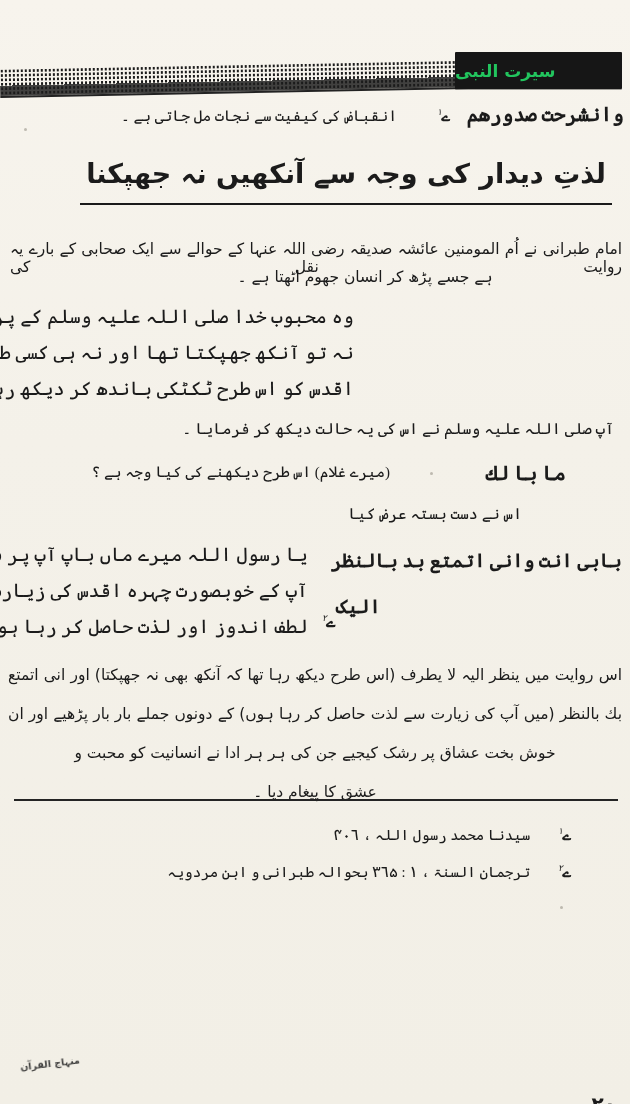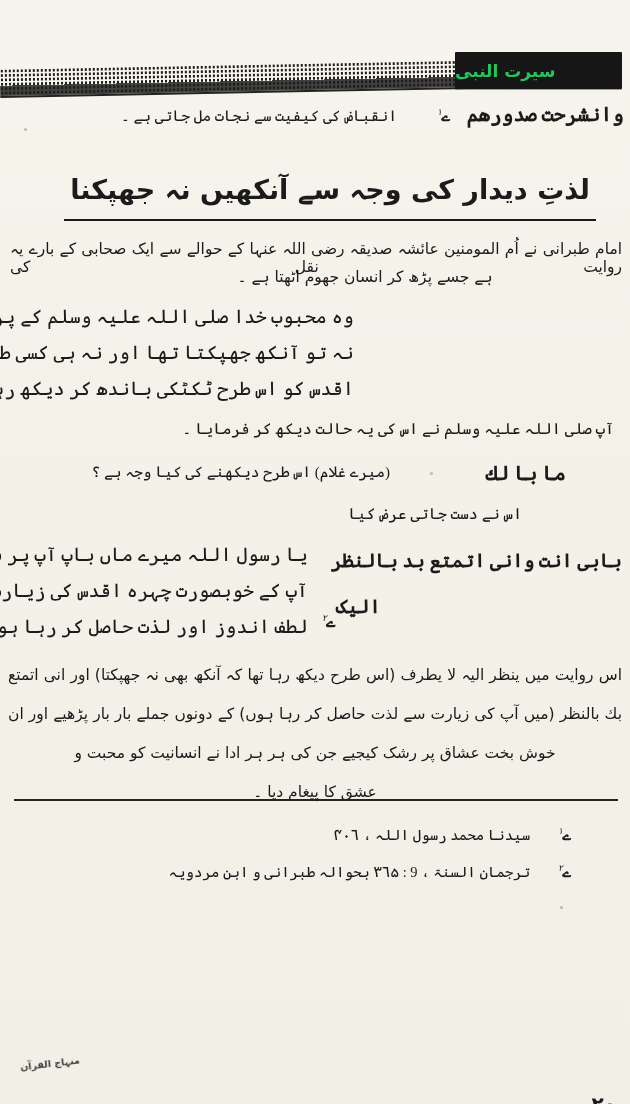--- a/index.html
+++ b/index.html
@@ -29,21 +29,21 @@
   }
   
   .verse-row{top:102px;right:6px;left:6px;display:flex;direction:rtl;align-items:baseline;gap:16px;}
   .verse-ar{font-size:20px;font-weight:bold;}
   .verse-ur{font-size:15px;margin-right:24px;}
   .fnm{font-size:15px;font-weight:bold;transform:skewX(-10deg);display:inline-block;}
   .fnm sup{font-size:9px;font-weight:normal;}
   
   .title-wrap{top:150px;right:18px;width:398px;text-align:center;}
   .title-wrap h1{
-    margin:16px;display:inline-block;font-size:27px;font-weight:bold;white-space:nowrap;
+    margin:0;display:inline-block;font-size:27px;font-weight:bold;white-space:nowrap;
     padding:6px 6px 12px 6px;border-bottom:2.5px solid #1a1a1a;line-height:1.3;
   }
   .jline{text-align:justify;text-align-last:justify;}
   .intro1{top:240px;right:8px;left:10px;font-size:15.5px;}
   .intro2{top:268px;right:0;left:0;text-align:center;padding-left:100px;font-size:15.5px;}
   
   .arq{font-weight:bold;font-size:19px;text-align:right;}
   .arq div{line-height:46px;}
   .urq{font-size:19px;text-align:left;}
   .urq div{line-height:36px;}
@@ -106,21 +106,21 @@
     <div class="nowrap">وہ محبوب خدا صلی اللہ علیہ وسلم کے پرانوار چہرہ</div>
     <div class="nowrap">نہ تو آنکھ جھپکتا تھا اور نہ ہی کسی طرف پھیرتا تھا ۔</div>
     <div class="nowrap">اقدس کو اس طرح ٹکٹکی باندھ کر دیکھ رہا تھا کہ</div>
   </div>
 
   <div class="abs narration nowrap">آپ صلی اللہ علیہ وسلم نے اس کی یہ حالت دیکھ کر فرمایا ۔</div>
 
   <div class="abs h2-ar nowrap">ما با لك</div>
   <div class="abs h2-ur nowrap">(میرے غلام) اس طرح دیکھنے کی کیا وجہ ہے ؟</div>
 
-  <div class="abs reply nowrap">اس نے دست جاتی عرض کیا</div>
+  <div class="abs reply nowrap">اس نے دست بستہ عرض کیا</div>
 
   <div class="abs arq h3-ar">
     <div class="nowrap">بابی انت وانی اتمتع بد بالنظر</div>
     <div class="nowrap ind">الیک</div>
   </div>
   <div class="abs fnm h3-marker"><span>ے</span><sup>۲</sup></div>
 
   <div class="abs urq h3-ur">
     <div class="nowrap">یا رسول اللہ میرے ماں باپ آپ پر فدا ہوں</div>
     <div class="nowrap">آپ کے خوبصورت چہرہ اقدس کی زیارت سے</div>
@@ -134,21 +134,21 @@
   </div>
 
   <div class="abs rule"></div>
 
   <div class="abs fnrow fn1">
     <span class="fnm"><span>ے</span><sup>۱</sup></span>
     <span class="nowrap">سیدنا محمد رسول اللہ ، ۴۰۶</span>
   </div>
   <div class="abs fnrow fn2">
     <span class="fnm"><span>ے</span><sup>۲</sup></span>
-    <span class="nowrap">ترجمان السنۃ ، 9 : ۳۶۵ بحوالہ طبرانی و ابن مردویہ</span>
+    <span class="nowrap">ترجمان السنۃ ، ۱ : ۳۶۵ بحوالہ طبرانی و ابن مردویہ</span>
   </div>
 
   <div class="abs pagenum">۲۰</div>
   <div class="abs stamp">منہاج القرآن</div>
 
   <div class="abs speck" style="top:128px;left:24px;"></div>
   <div class="abs speck" style="top:472px;left:430px;"></div>
   <div class="abs speck" style="top:906px;left:560px;"></div>
 
 </div>

